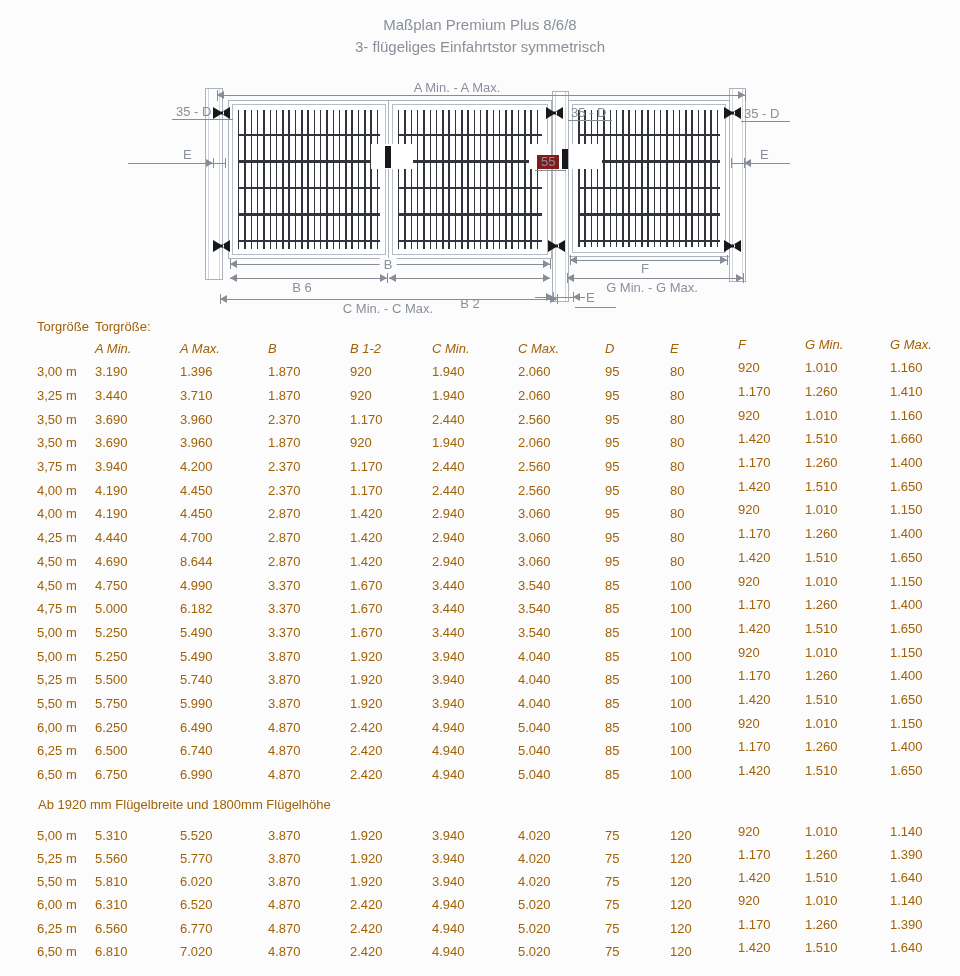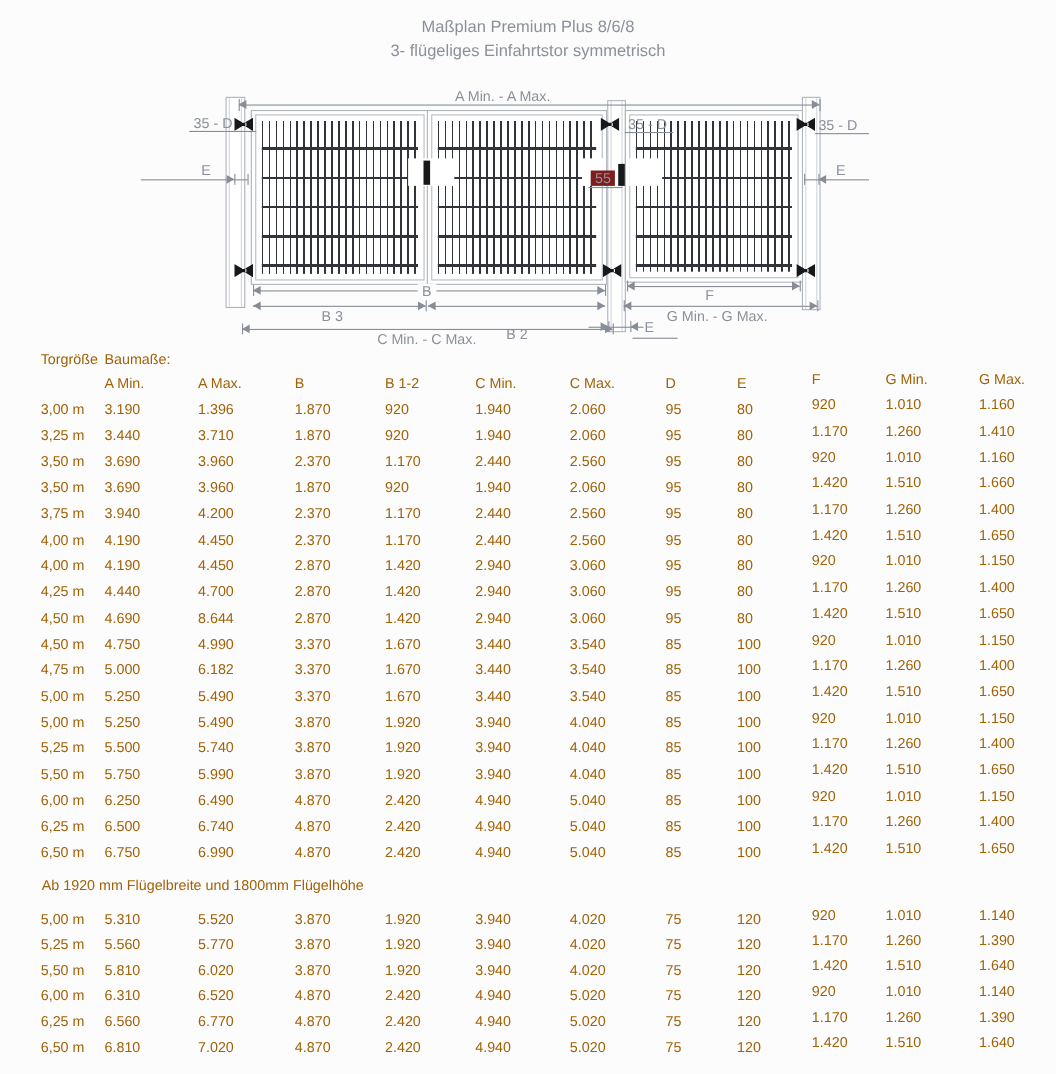--- a/index.html
+++ b/index.html
@@ -36,21 +36,21 @@
   .dlabel{position:absolute;font-size:13px;line-height:14px;color:#8a909a;white-space:nowrap;}
   .centered{transform:translateX(-50%);}
   .onbg{background:#fcfcfd;padding:0 4px;}
   
   table.dims{position:absolute;top:315px;left:0;width:960px;
     border-collapse:collapse;table-layout:fixed;font-size:13px;color:#a16207;}
   table.dims th,table.dims td{font-weight:400;text-align:left;padding:0;
     vertical-align:middle;white-space:nowrap;}
   table.dims th:first-child,table.dims td:first-child{padding-left:37px;}
   thead tr.group-row th{height:22px;}
-  thead tr.cols-row th{height:23px;}
+  thead tr.cols-row th{height:23px;font-style:italic;}
   tbody.sec1 td{height:23.7px;}
   tbody.sec2 td{height:23.3px;}
   tbody.sep td{height:37px;}
   
   thead tr.cols-row th:nth-child(n+10),
   tbody.sec1 td:nth-child(n+10),
   tbody.sec2 td:nth-child(n+10){position:relative;top:-4px;}
 </style>
 </head>
 <body>
@@ -162,21 +162,21 @@
   <div class="tick" style="left:573px;top:292px;height:10px;"></div>
 
   <div class="dlabel centered" style="left:457px;top:81px;">A Min. - A Max.</div>
   <div class="dlabel" style="left:176px;top:105px;">35 - D</div>
   <div class="dlabel" style="left:571px;top:106px;">35 - D</div>
   <div class="dlabel" style="left:744px;top:107px;">35 - D</div>
   <div class="dlabel" style="left:183px;top:148px;">E</div>
   <div class="dlabel" style="left:760px;top:148px;">E</div>
   <div class="dlabel onbg" style="left:537px;top:155px;background:#7f1d1d;">55</div>
   <div class="dlabel centered onbg" style="left:388px;top:258px;">B</div>
-  <div class="dlabel centered" style="left:302px;top:281px;">B 3</div>
+  <div class="dlabel centered" style="left:302px;top:281px;">B 6</div>
   <div class="dlabel centered" style="left:470px;top:297px;">B 2</div>
   <div class="dlabel centered" style="left:388px;top:302px;">C Min. - C Max.</div>
   <div class="dlabel centered" style="left:645px;top:262px;">F</div>
   <div class="dlabel centered" style="left:652px;top:281px;">G Min. - G Max.</div>
   <div class="dlabel" style="left:586px;top:291px;">E</div>
 </div>
 
 <table class="dims">
   <colgroup>
     <col style="width:95px">
@@ -188,21 +188,21 @@
       <col style="width:87px">
       <col style="width:65px">
     <col style="width:68px">
       <col style="width:67px">
       <col style="width:85px">
       <col style="width:70px">
   </colgroup>
   <thead>
     <tr class="group-row">
       <th>Torgröße</th>
-      <th>Baumaße:</th>
+      <th>Torgröße:</th>
       <th colspan="10"></th>
     </tr>
     <tr class="cols-row">
       <th></th>
     <th>A Min.</th>
         <th>A Max.</th>
         <th>B</th>
         <th>B 1-2</th>
         <th>C Min.</th>
         <th>C Max.</th>

